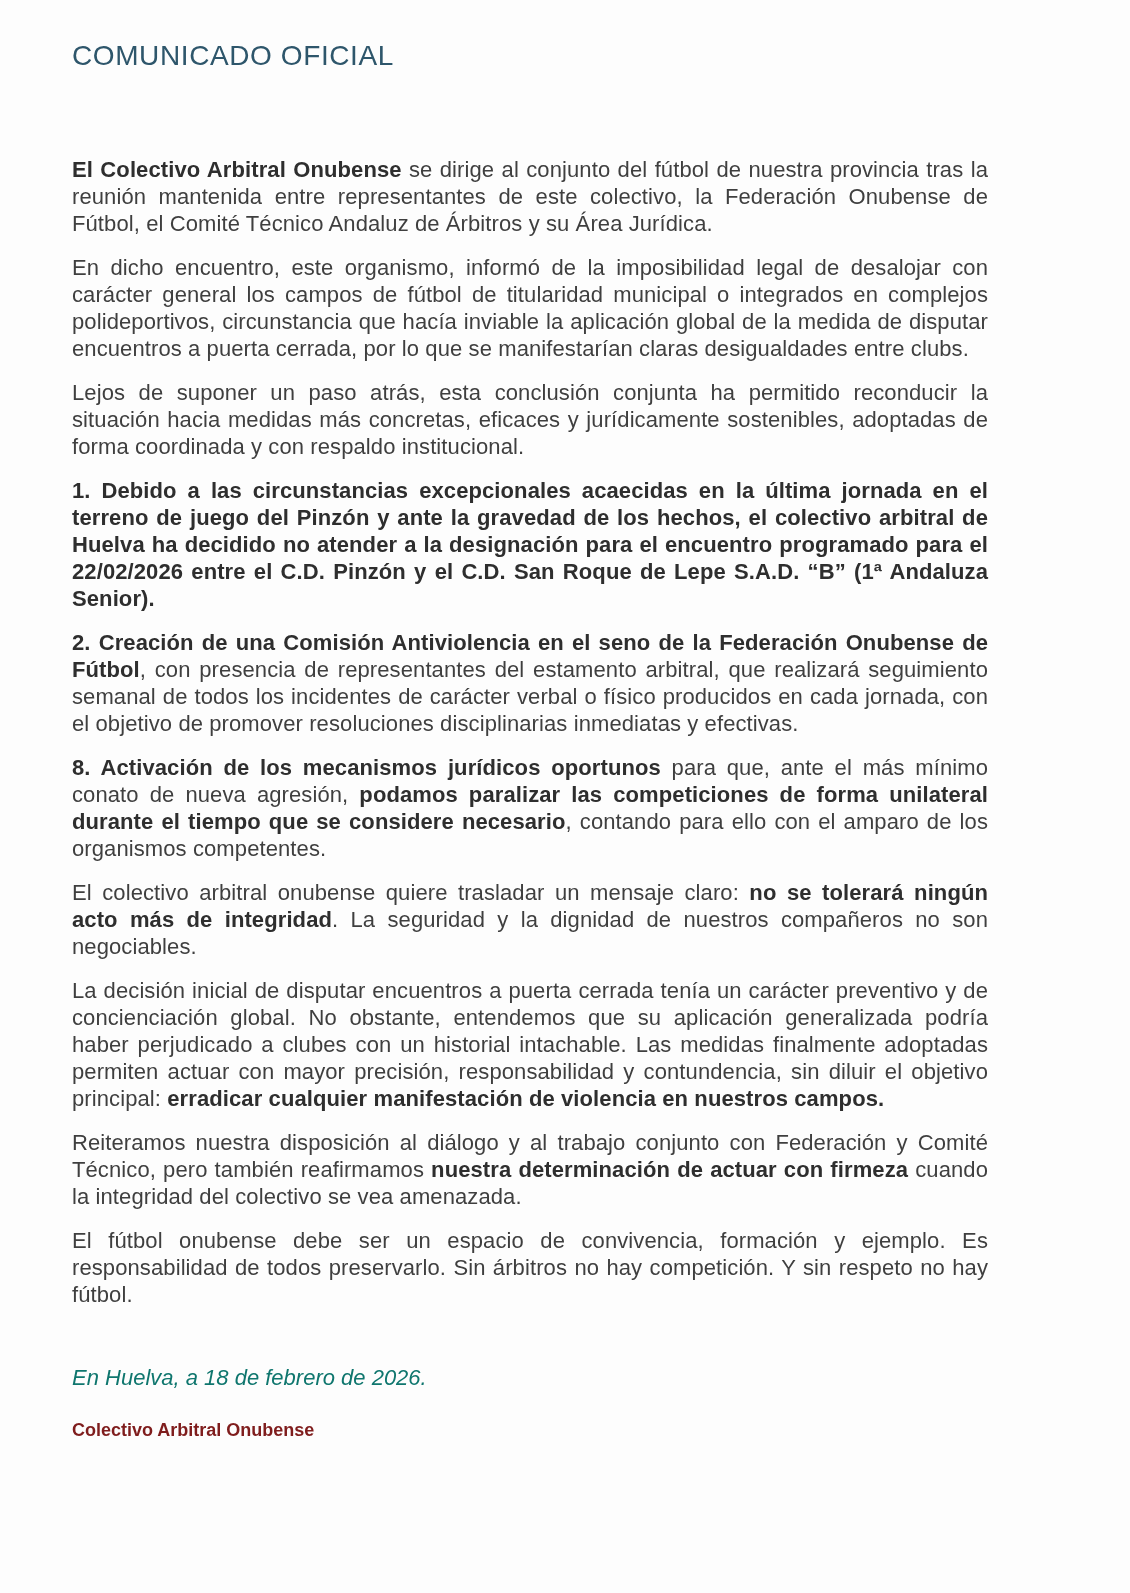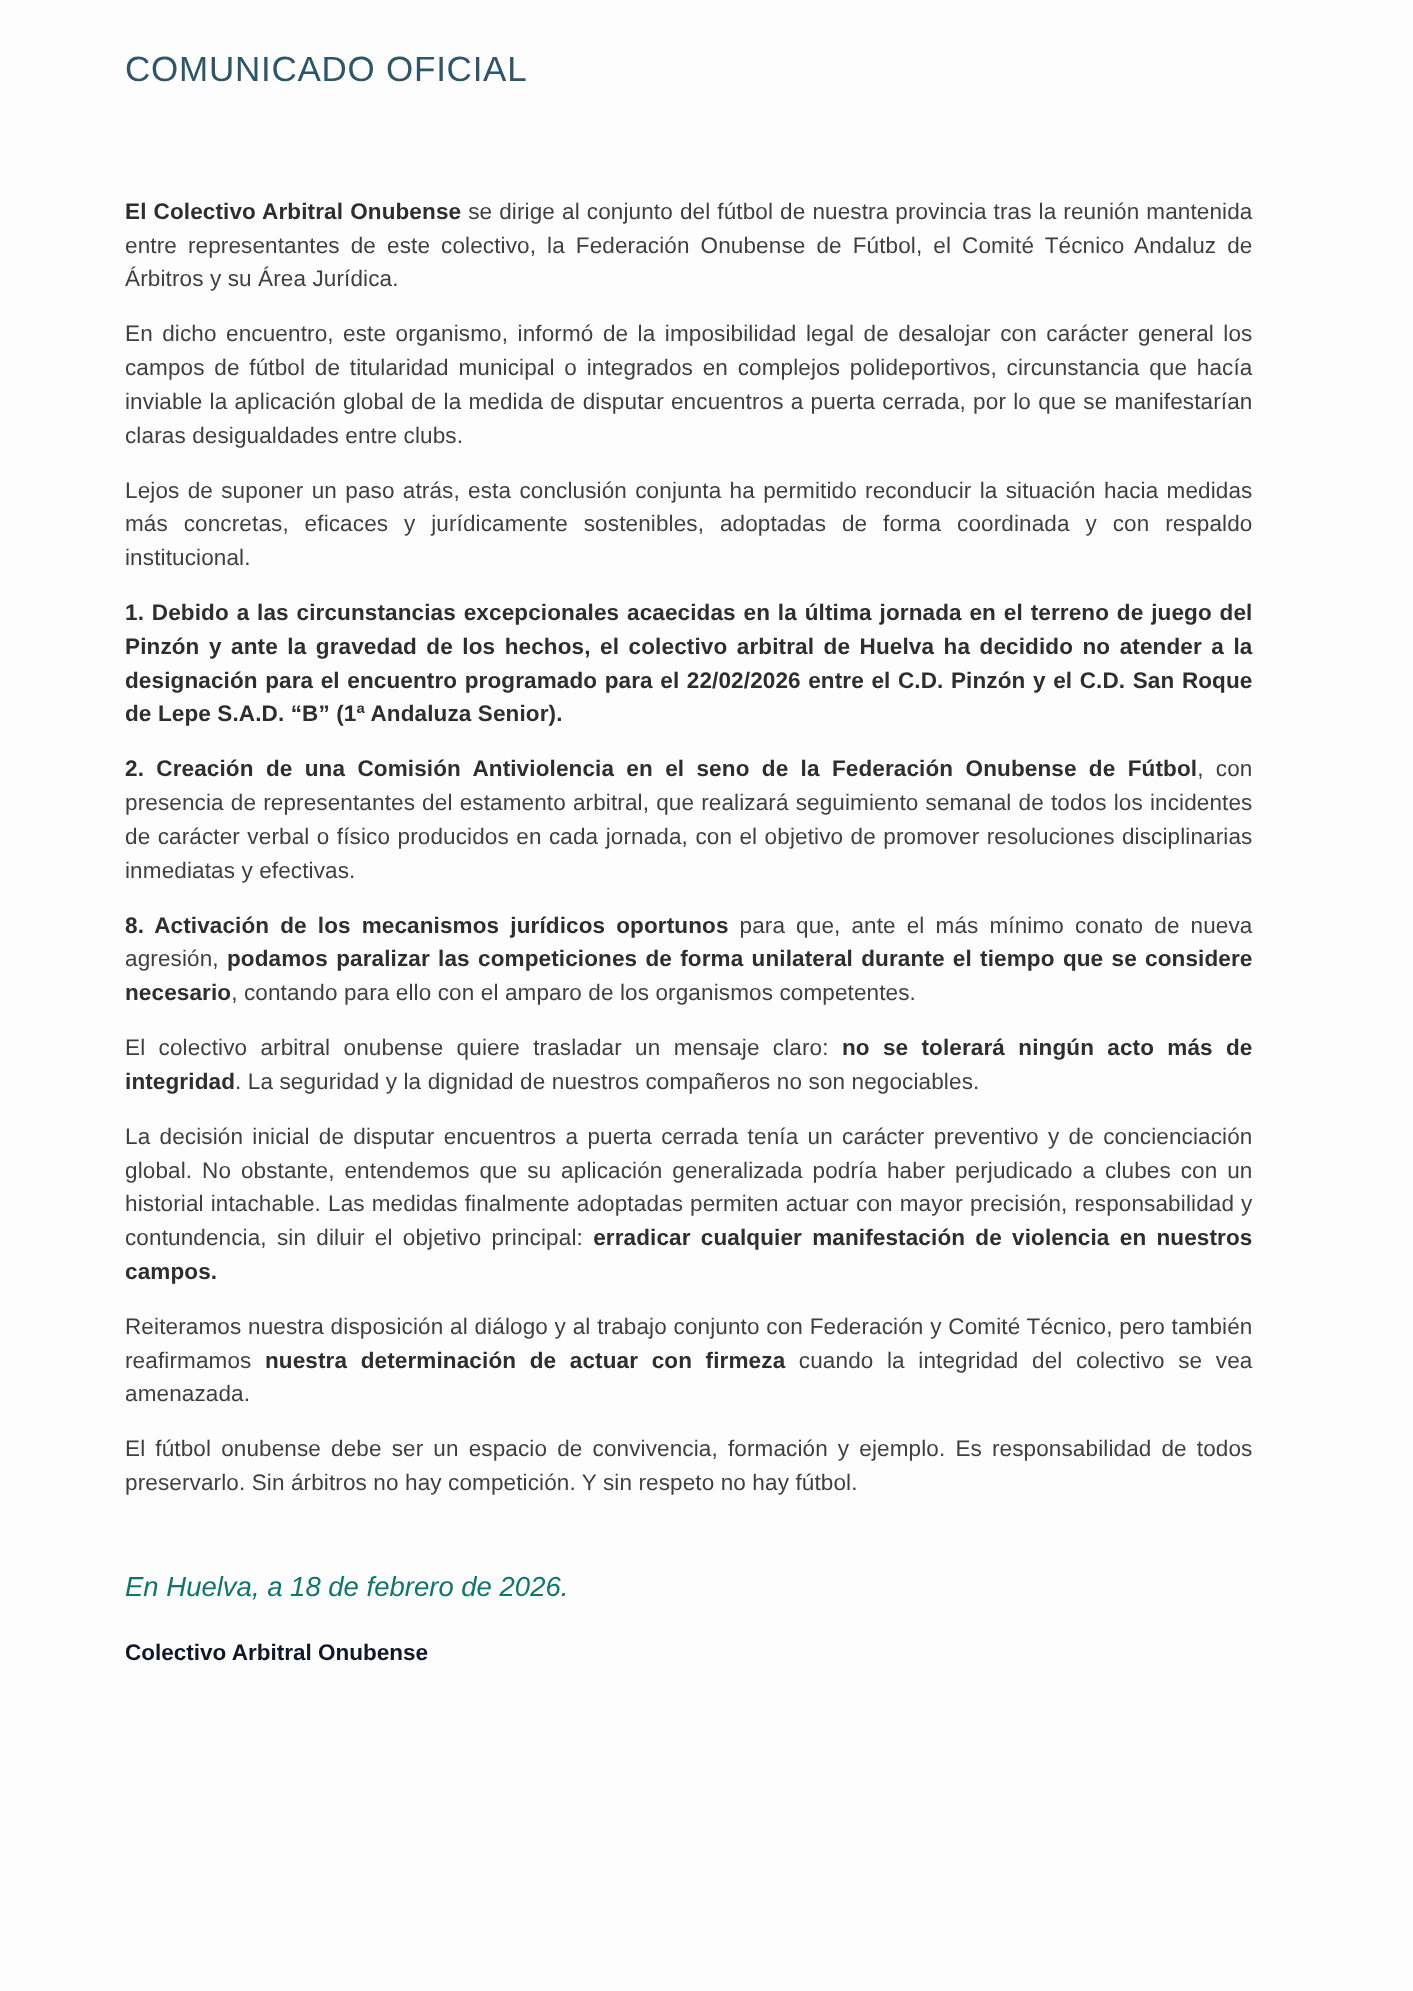--- a/index.html
+++ b/index.html
@@ -10,33 +10,33 @@
   body {
     width: 1130px;
     min-height: 1593px;
     font-family: "Liberation Sans", sans-serif;
     -webkit-font-smoothing: antialiased;
   }
   .page {
     box-sizing: border-box;
     width: 1102px;
     min-height: 1593px;
-    padding: 40px 100px 60px 100px;
+    padding: 40px 100px 60px 72px;
     background: #fdfdfd;
   }
   .title {
     margin: 0 0 84px 0;
     font-size: 28px;
     font-weight: 500;
     letter-spacing: 0.6px;
     color: #2e566b;
   }
   .doc-body p.para {
-    margin: 0 0 17px 0;
-    font-size: 18px;
+    margin: 0 14px 17px 0;
+    font-size: 22px;
     line-height: 27px;
     color: #3f3f3f;
     text-align: justify;
     letter-spacing: 0.1px;
   }
   .doc-body p.para:last-child { margin-bottom: 0; }
   .b {
     font-weight: 700;
     color: #2e2e2e;
   }
@@ -45,21 +45,21 @@
     font-size: 22px;
     line-height: 27px;
     font-style: italic;
     color: #0f766e;
   }
   .signature-line {
     margin: 26px 0 0 0;
     font-size: 18px;
     line-height: 27px;
     font-weight: 700;
-    color: #0f172a;
+    color: #7f1d1d;
   }
 </style>
 </head>
 <body>
 
 <div class="page">
   <h1 class="title">COMUNICADO OFICIAL</h1>
 
   <div class="doc-body">
       <p class="para"><span class="b">El Colectivo Arbitral Onubense</span><span> se dirige al conjunto del fútbol de nuestra provincia tras la reunión mantenida entre representantes de este colectivo, la Federación Onubense de Fútbol, el Comité Técnico Andaluz de Árbitros y su Área Jurídica.</span></p>

